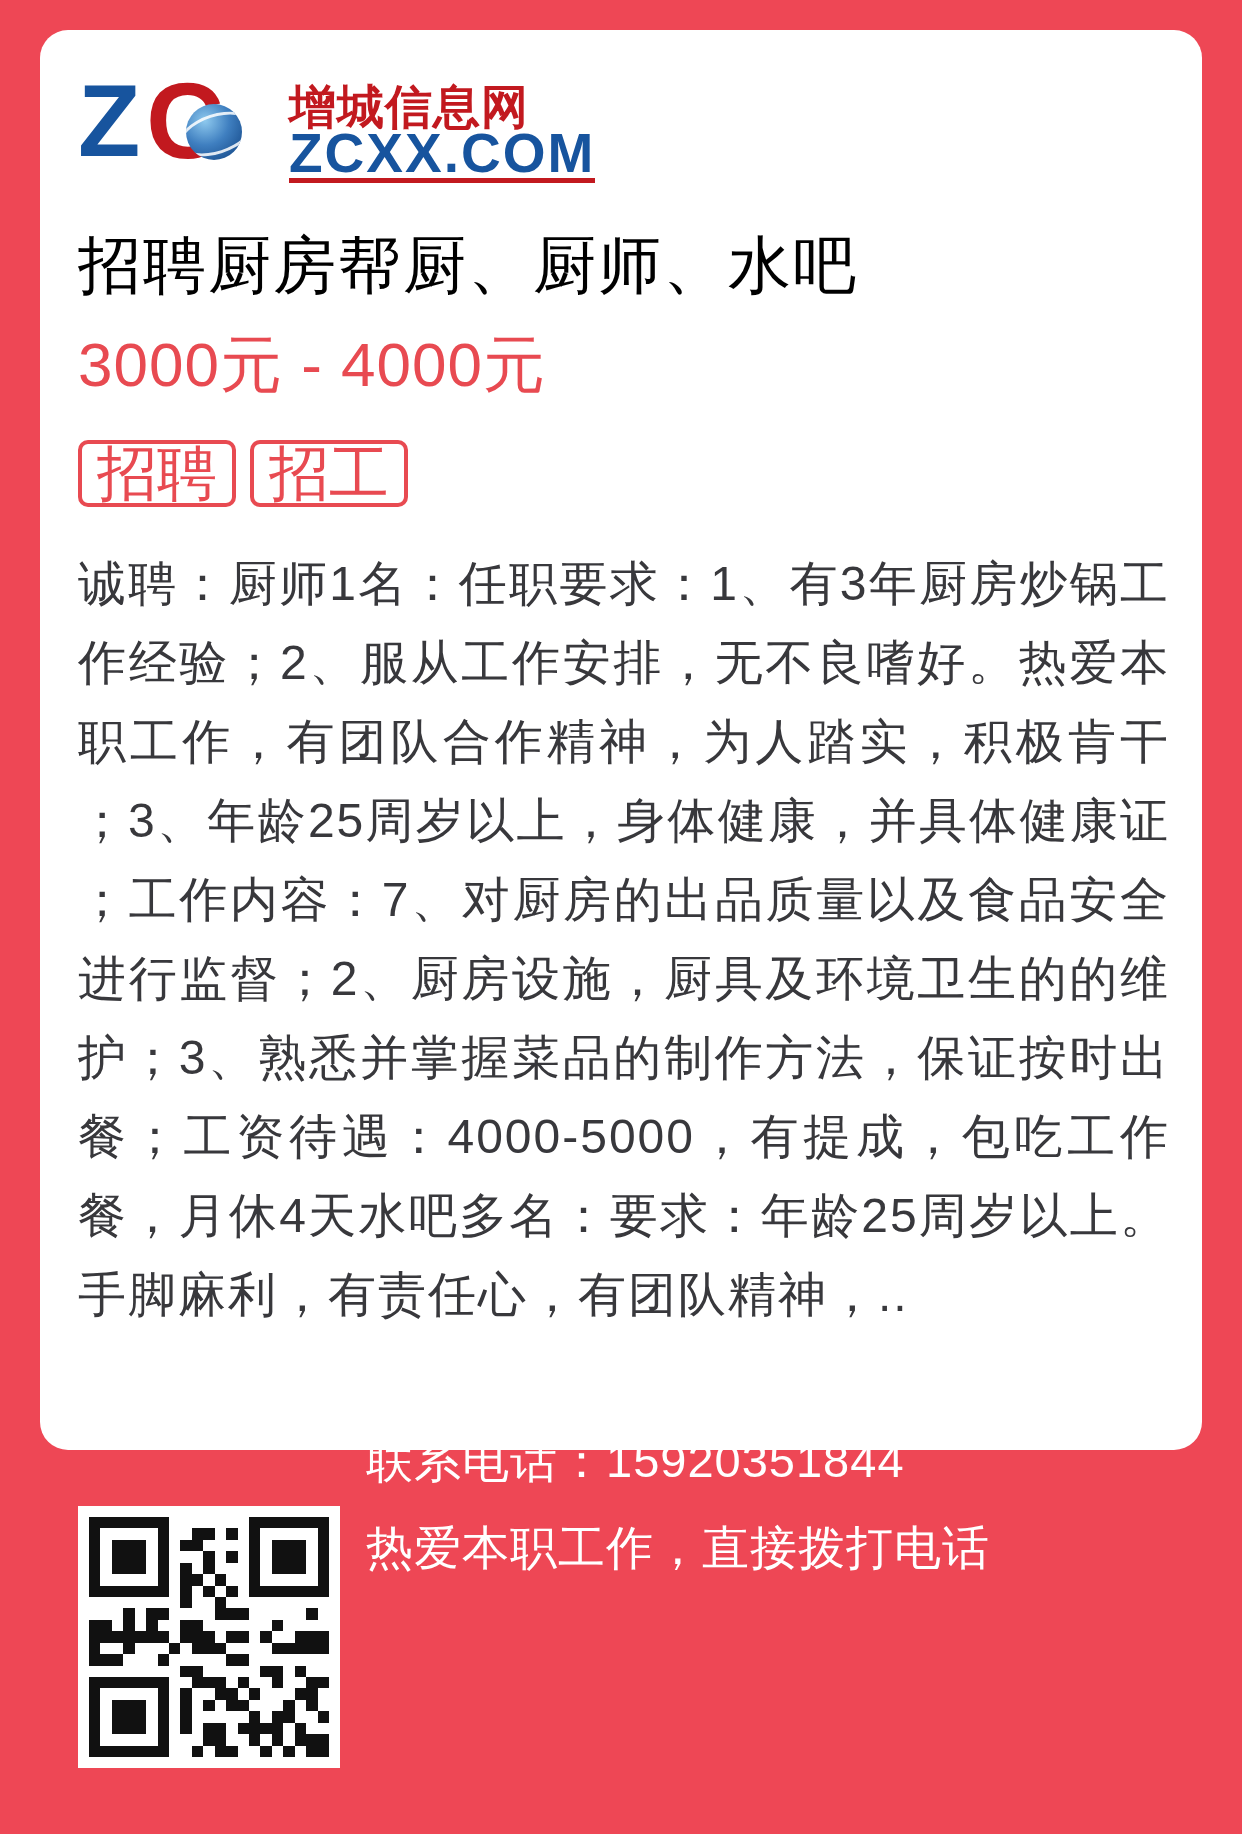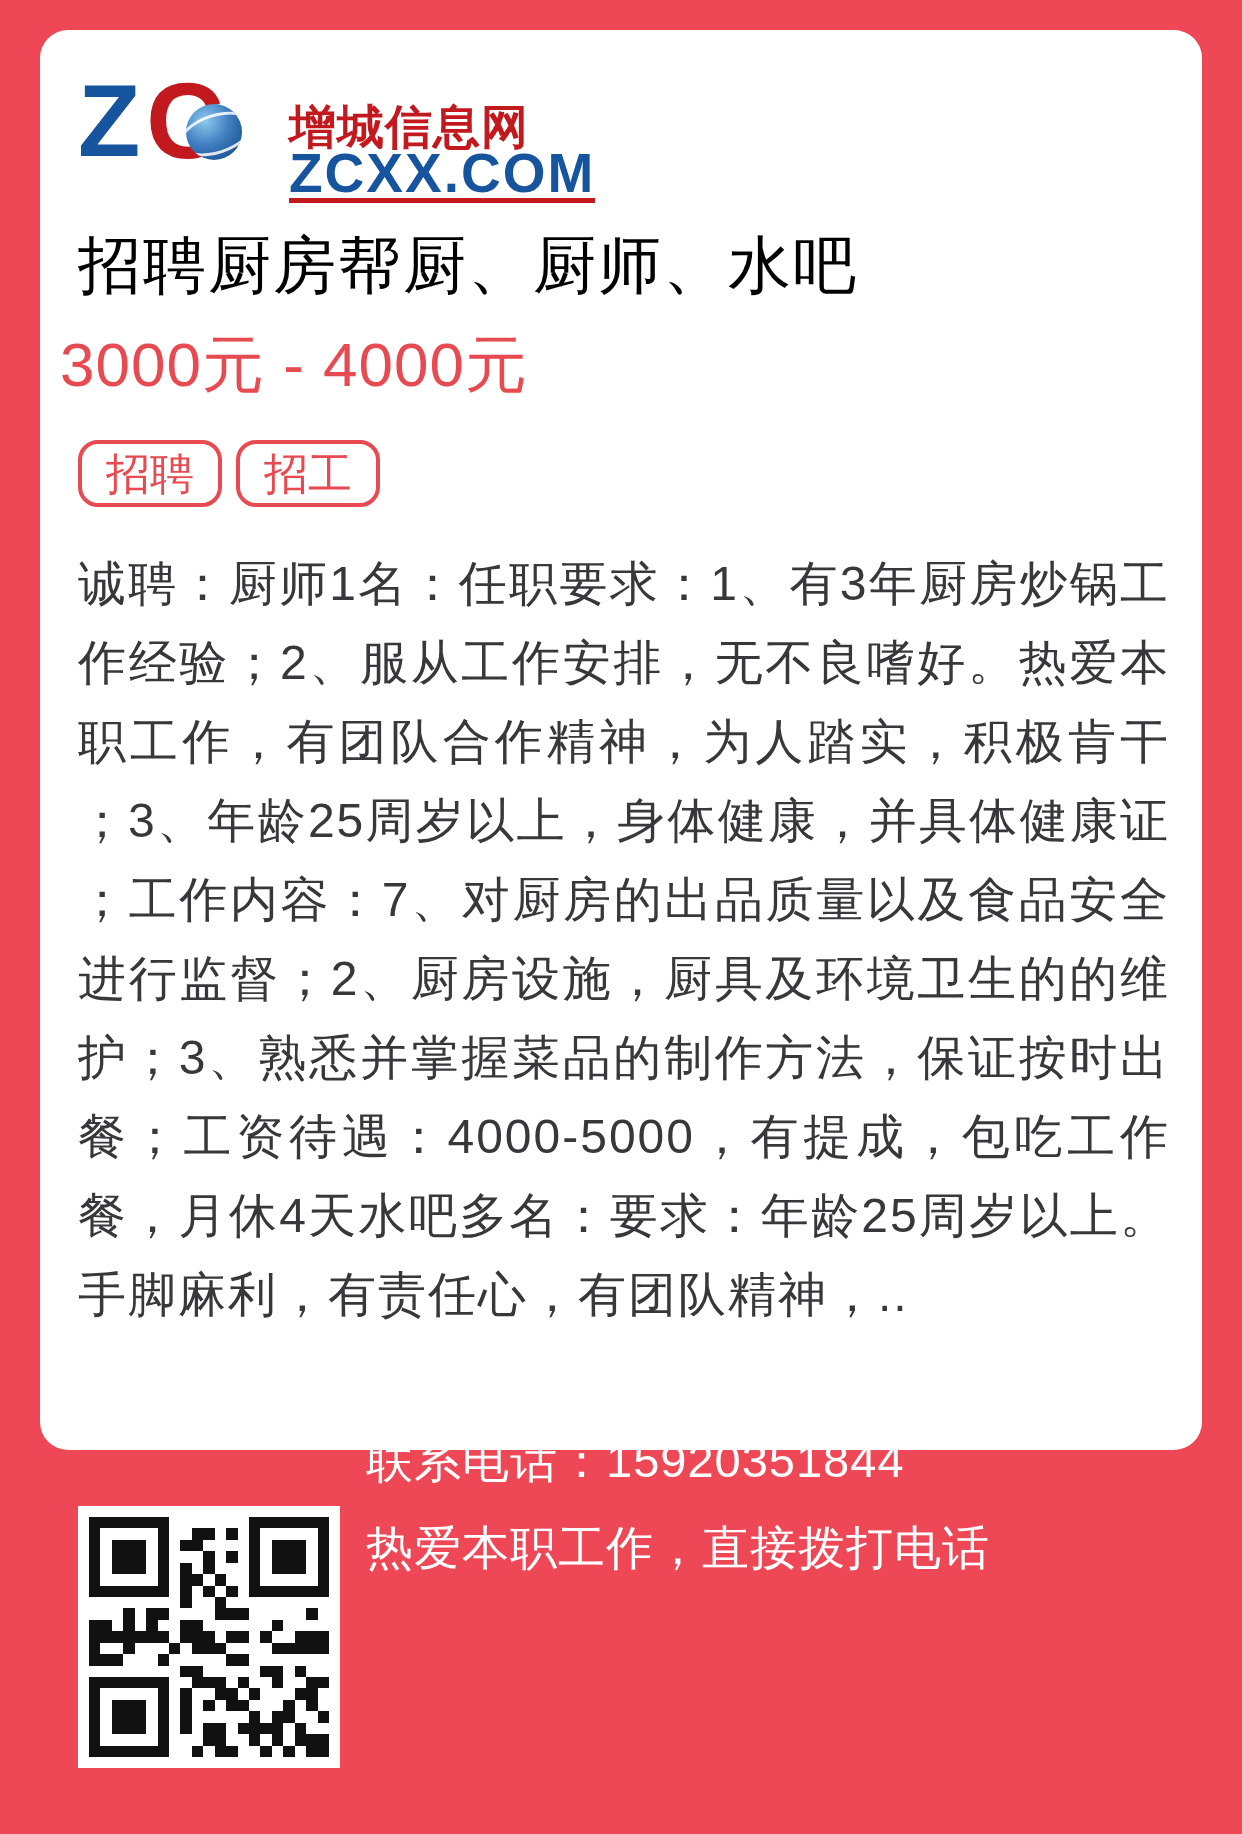--- a/index.html
+++ b/index.html
@@ -43,46 +43,46 @@
     background: radial-gradient(circle at 34% 30%, #8ec9ee 0%, #3f7fc0 45%, #0d3f7e 100%);
     overflow: hidden;
   }
   .logo-globe::before {
     content: ""; position: absolute; left: -8px; top: 10px;
     width: 70px; height: 34px;
     border: 3px solid rgba(255,255,255,.85);
     border-radius: 50%;
     transform: rotate(-18deg);
   }
-  .logo-text { margin-left: 6px; padding-top: 10px; margin-top: 20px; }
+  .logo-text { margin-left: 6px; padding-top: 10px; }
   .logo-cn {
     color: #c2191f; font-weight: 700; font-size: 47px; line-height: 50px;
     letter-spacing: 1px; white-space: nowrap;
   }
   .logo-en {
     color: #17549e; font-weight: 700; font-size: 55px; line-height: 42px;
     letter-spacing: 2px; white-space: nowrap;
     border-bottom: 5px solid #c2191f; padding-bottom: 4px;
   }
 
   
   .job-title {
     position: absolute; left: 38px; top: 198px; width: 1090px;
     font-size: 63px; line-height: 74px; color: #000000;
     letter-spacing: 2px; white-space: nowrap;
   }
   .job-salary {
-    position: absolute; left: 20px; top: 300px;
+    position: absolute; left: 38px; top: 300px;
     font-size: 62px; line-height: 70px; color: #e84a51; letter-spacing: 1px;
   }
   .tags { position: absolute; left: 38px; top: 410px; display: flex; gap: 14px; }
   .tag {
-    border: 4px solid #e84a51; border-radius: 20px;
-    color: #e84a51; font-size: 44px; line-height: 59px; height: 67px;
-    padding: 0 24px; background: #ffffff; white-space: nowrap;
+    border: 4px solid #e84a51; border-radius: 10px;
+    color: #e84a51; font-size: 60px; line-height: 59px; height: 67px;
+    padding: 0 15px; background: #ffffff; white-space: nowrap;
   }
 
   
   .job-desc {
     position: absolute; left: 38px; top: 514px; width: 1092px;
     font-size: 48px; line-height: 79px; color: #38383c;
     letter-spacing: 2px;
     text-align: justify;
     line-break: anywhere;
   }

